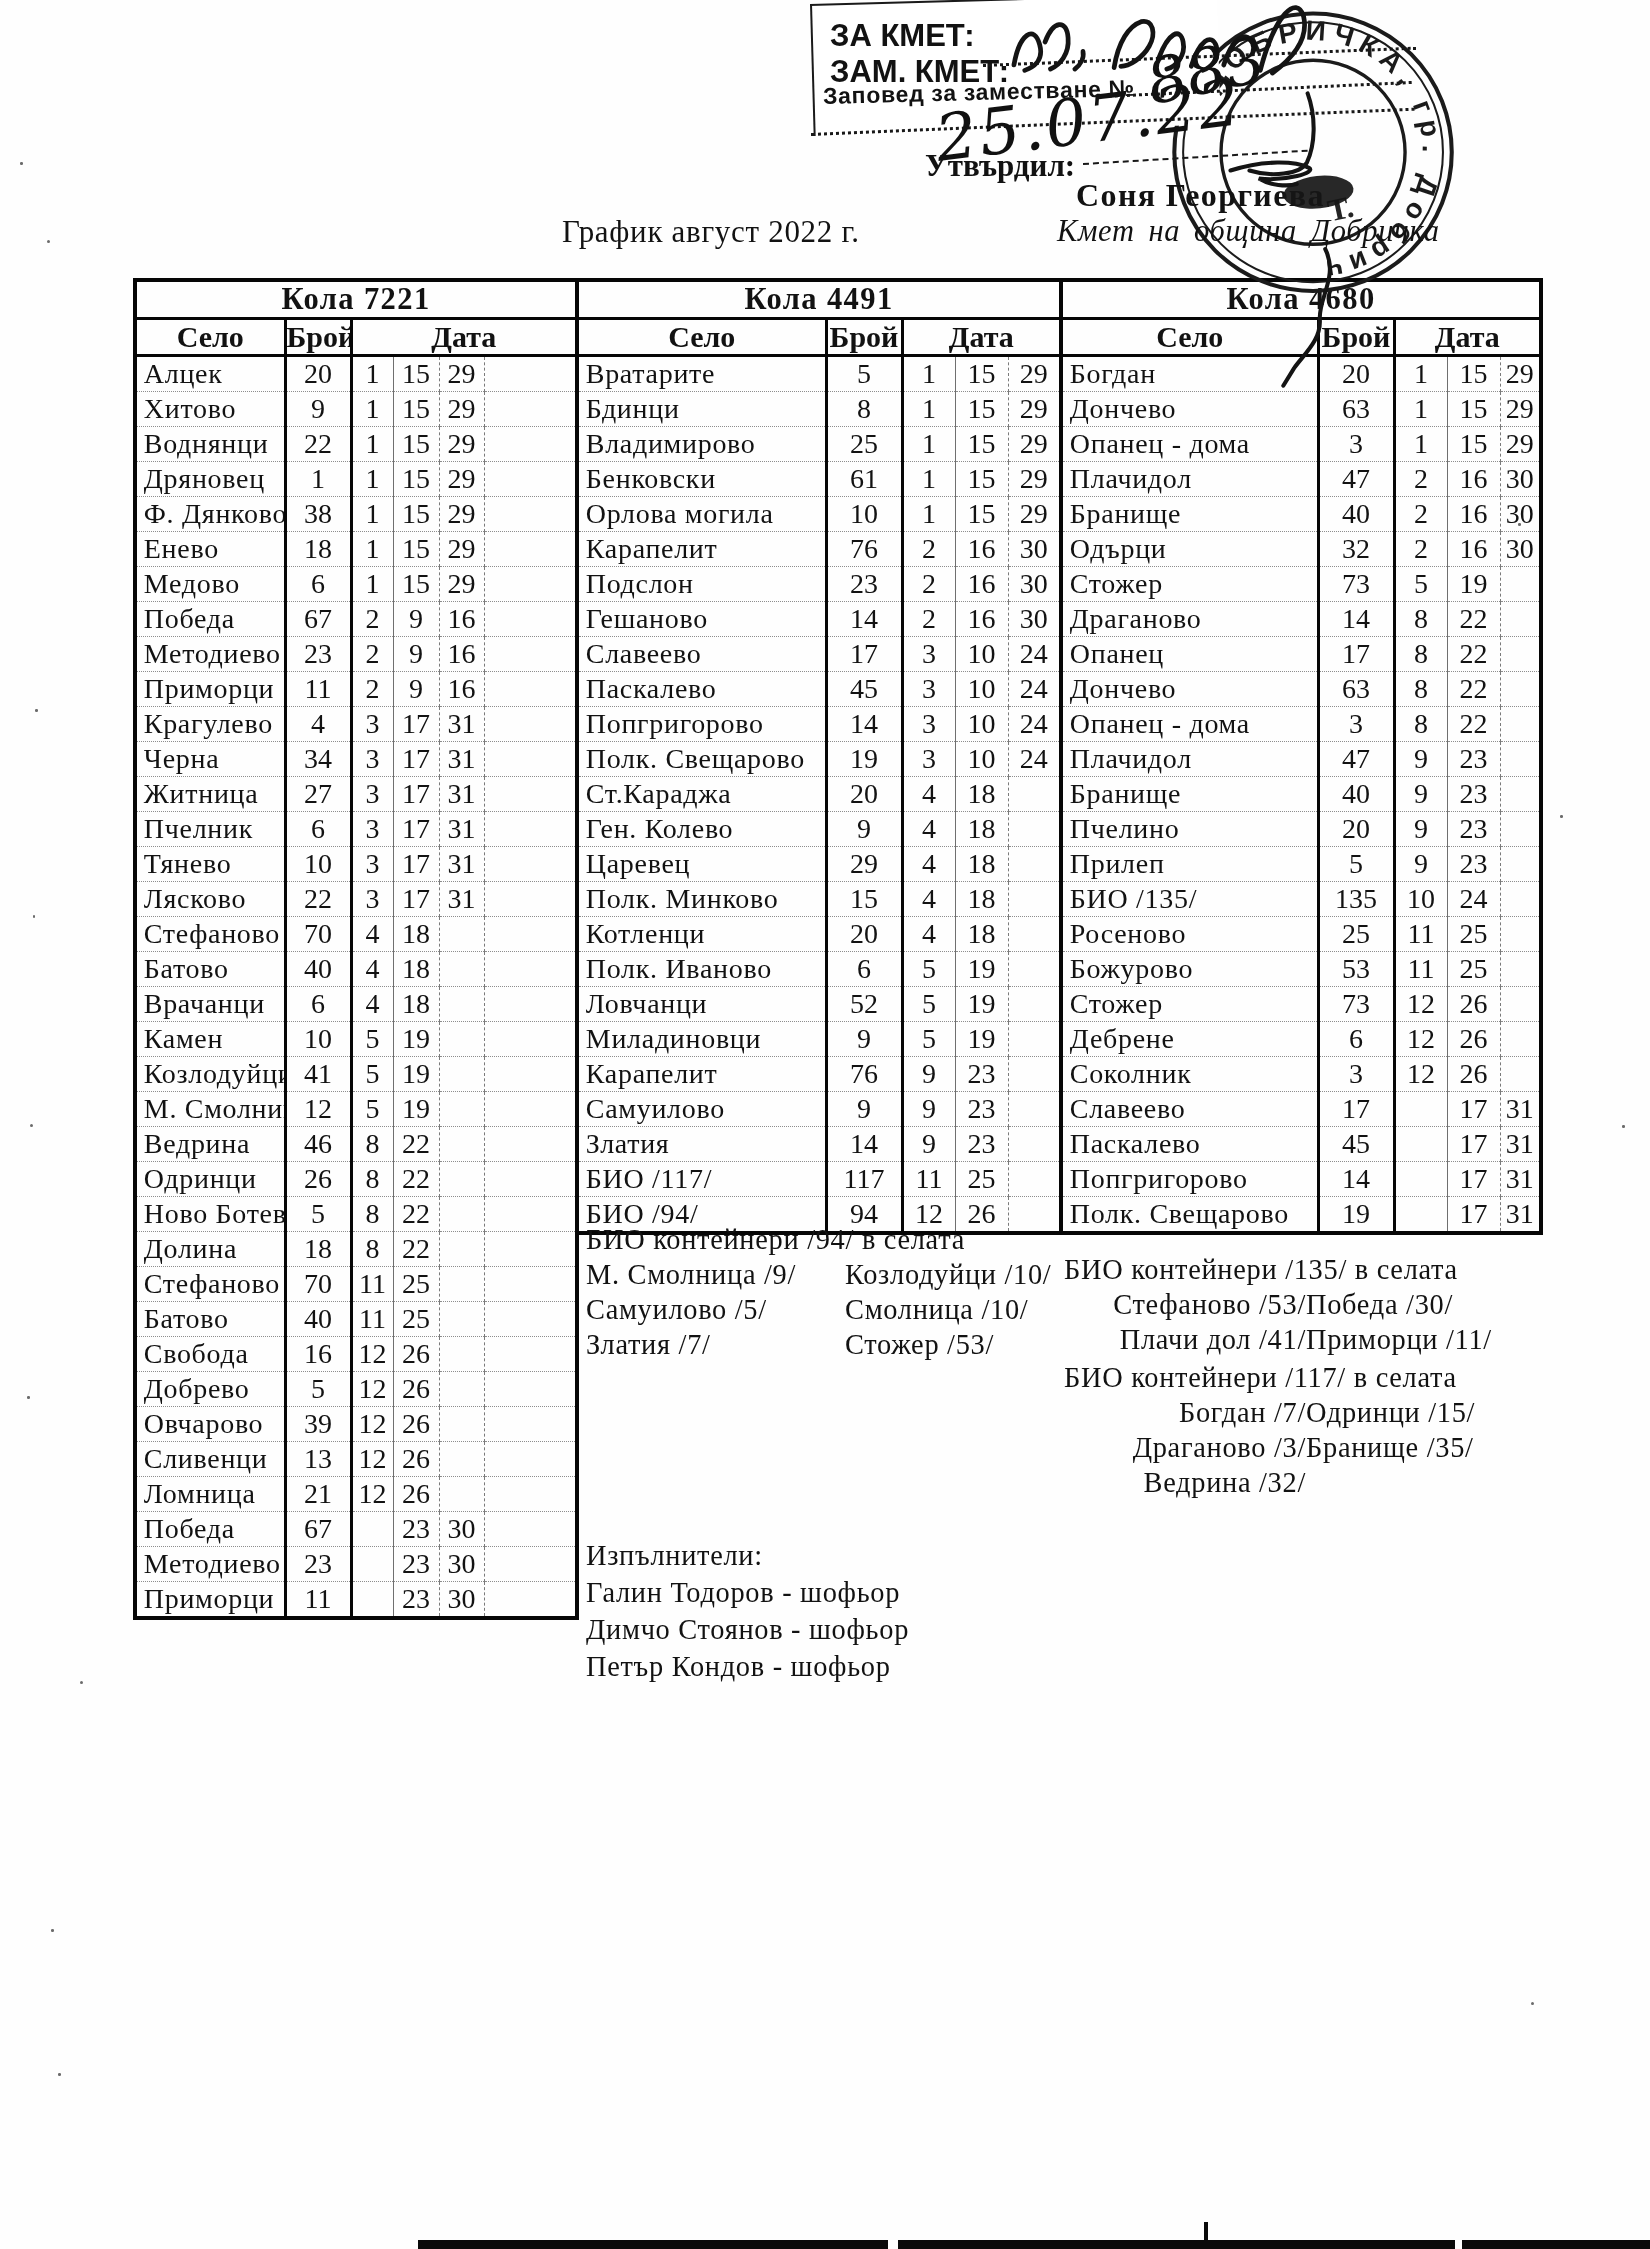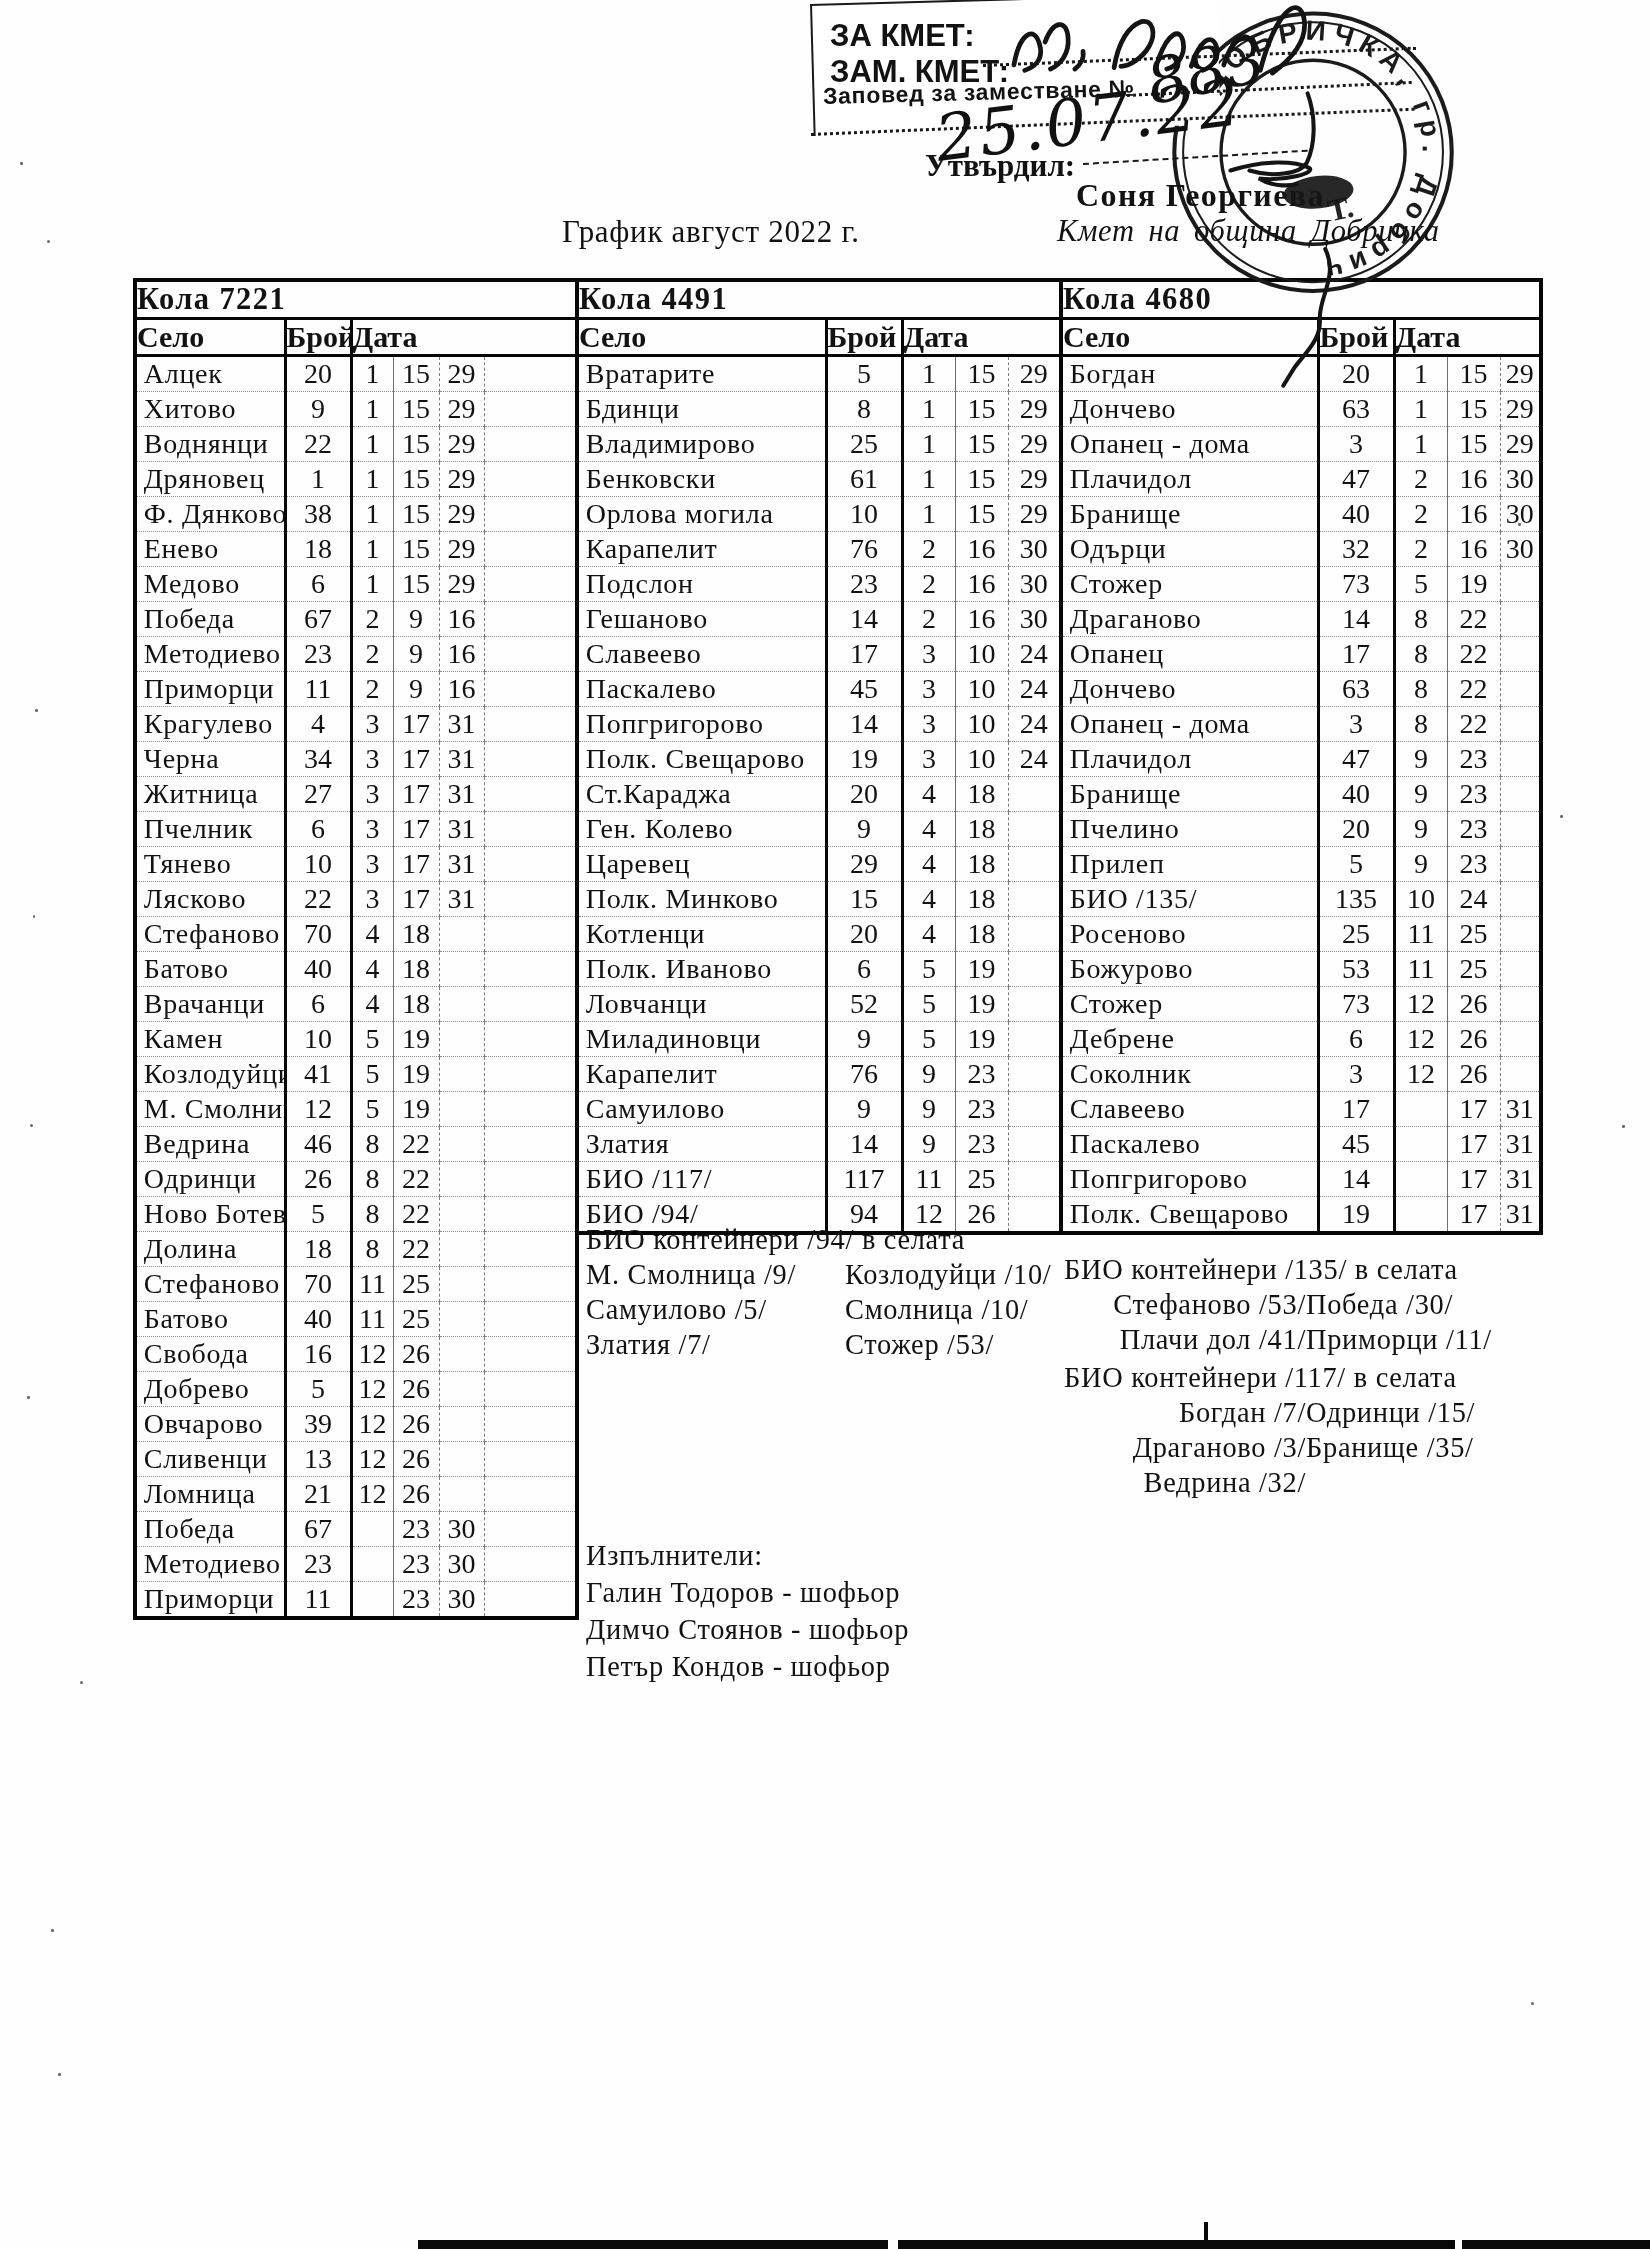--- a/index.html
+++ b/index.html
@@ -28,21 +28,21 @@
   .stamp-svg{position:absolute;left:0;top:0;z-index:2;}
   .hw-svg{position:absolute;left:0;top:0;z-index:6;}
 
   
   .tblwrap{position:absolute;top:278px;z-index:1;}
   #w0{left:133px;width:442px;}
   #w1{left:575px;width:484px;}
   #w2{left:1059px;width:437px;}
   table{width:100%;border-collapse:collapse;table-layout:fixed;border:4.1px solid #060606;}
   th,td{padding:0;font-weight:normal;overflow:hidden;white-space:nowrap;}
-  thead th{font-weight:bold;text-align:left;border-bottom:3.4px solid #060606;}
+  thead th{font-weight:bold;text-align:center;border-bottom:3.4px solid #060606;}
   th.vh{height:32px;font-size:30.5px;letter-spacing:1.4px;}
   th.ch{height:32px;font-size:30px;}
   .bdr{border-right:3.4px solid #060606;}
   tbody td{height:34px;font-size:28px;border-bottom:1.4px dotted #8d8d8d;}
   tbody td.c0{padding-left:6.8px;border-right:3.4px solid #060606;letter-spacing:0.7px;}
   tbody td.c1{text-align:center;border-right:3.4px solid #060606;}
   tbody td.c2,tbody td.c3,tbody td.c4{text-align:center;}
   tbody td.c2{border-right:1.4px solid #6f6f6f;}
   tbody td.c3{border-right:1.4px dashed #7a7a7a;}
   table.has-filler tbody td.c4{border-right:1.4px dashed #7a7a7a;}

